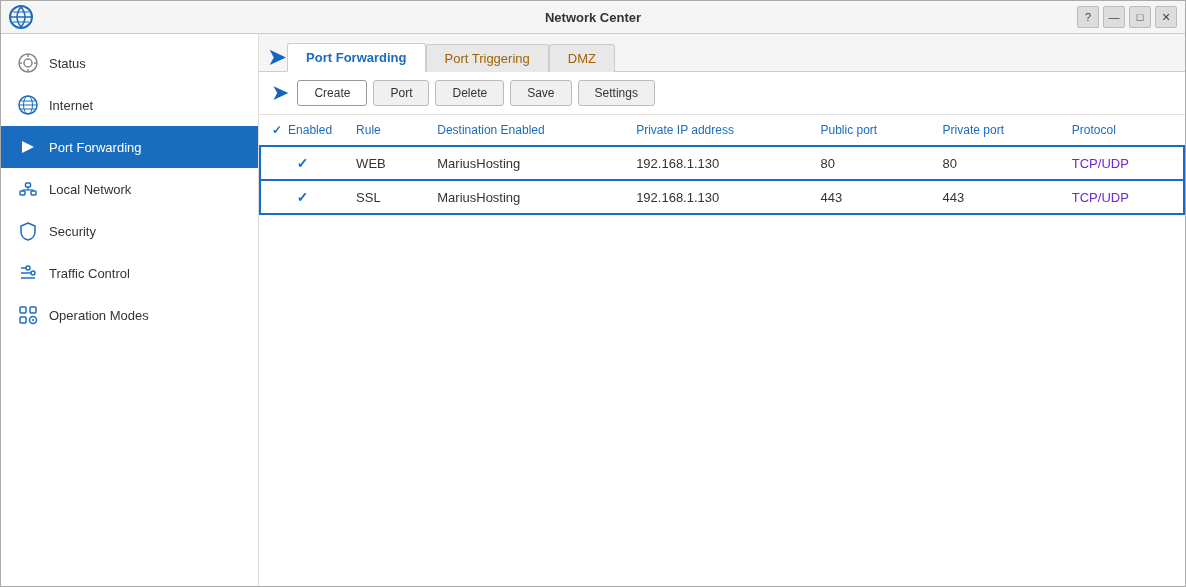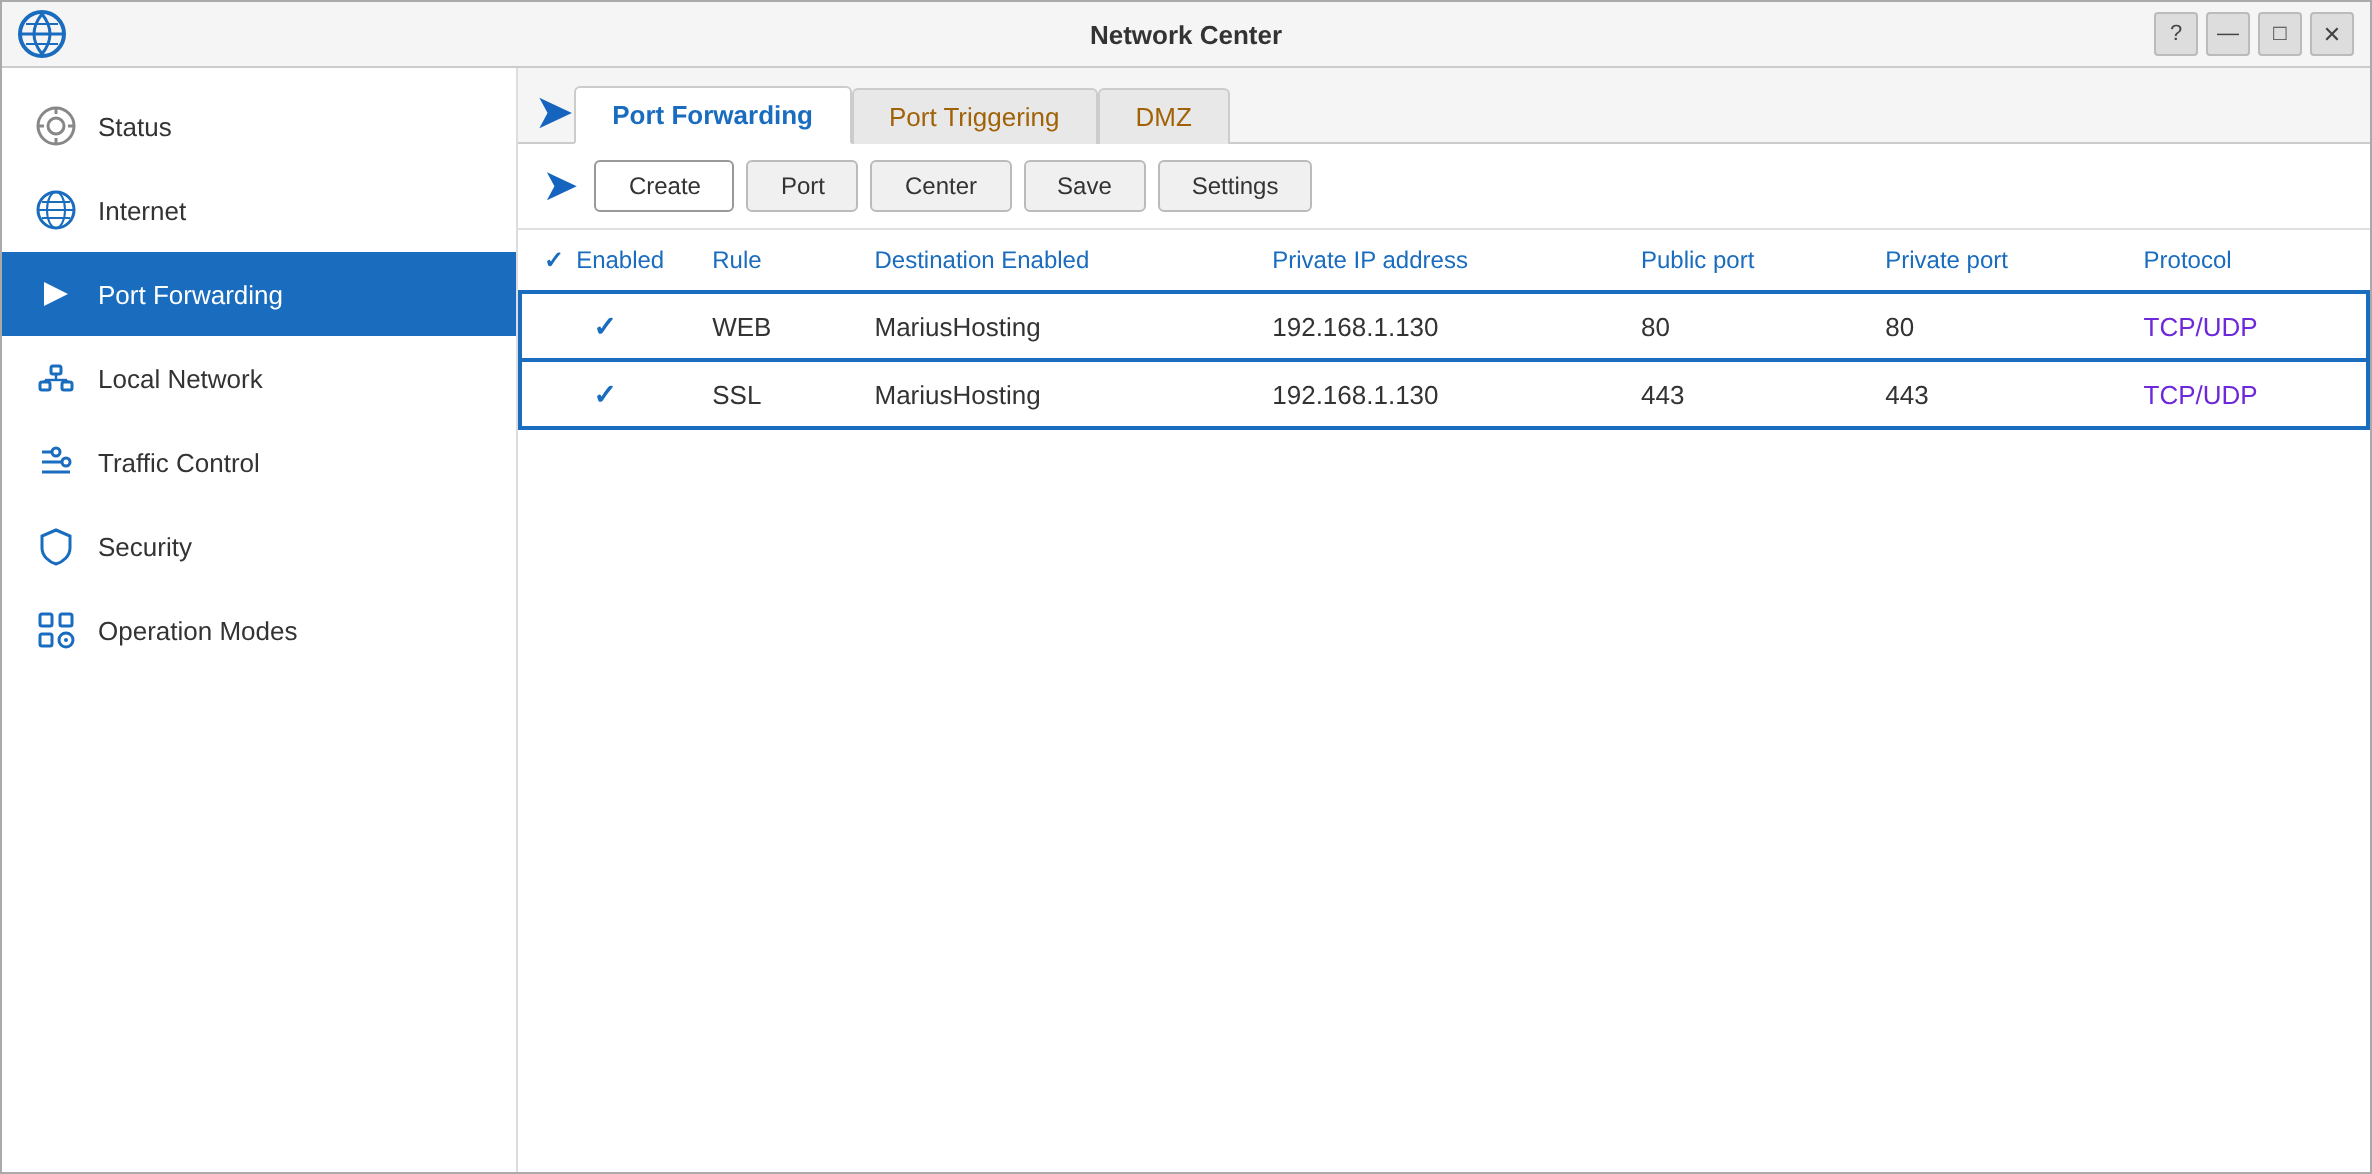--- a/index.html
+++ b/index.html
@@ -320,42 +320,42 @@
             <line x1="4.5" y1="11" x2="4.5" y2="12" stroke="#1a6cbf" stroke-width="1.2"></line>
             <line x1="15.5" y1="11" x2="15.5" y2="12" stroke="#1a6cbf" stroke-width="1.2"></line>
           </svg>
         </div>
         <span>Local Network</span>
       </div>
 
       <div class="sidebar-item">
         <div class="sidebar-icon">
           <svg width="20" height="20" viewBox="0 0 20 20">
+            <path d="M10 2 L17 5 L17 11 C17 15 13.5 18 10 19 C6.5 18 3 15 3 11 L3 5 Z" fill="none" stroke="#1a6cbf" stroke-width="1.5"></path>
+          </svg>
+        </div>
+        <span>Security</span>
+      </div>
+
+      <div class="sidebar-item">
+        <div class="sidebar-icon">
+          <svg width="20" height="20" viewBox="0 0 20 20">
             <line x1="3" y1="5" x2="8" y2="5" stroke="#1a6cbf" stroke-width="1.5"></line>
             <line x1="3" y1="10" x2="13" y2="10" stroke="#1a6cbf" stroke-width="1.5"></line>
             <line x1="3" y1="15" x2="17" y2="15" stroke="#1a6cbf" stroke-width="1.5"></line>
             <circle cx="10" cy="5" r="2" fill="none" stroke="#1a6cbf" stroke-width="1.5"></circle>
             <circle cx="15" cy="10" r="2" fill="none" stroke="#1a6cbf" stroke-width="1.5"></circle>
           </svg>
         </div>
         <span>Traffic Control</span>
       </div>
 
       <div class="sidebar-item">
         <div class="sidebar-icon">
           <svg width="20" height="20" viewBox="0 0 20 20">
-            <path d="M10 2 L17 5 L17 11 C17 15 13.5 18 10 19 C6.5 18 3 15 3 11 L3 5 Z" fill="none" stroke="#1a6cbf" stroke-width="1.5"></path>
-          </svg>
-        </div>
-        <span>Security</span>
-      </div>
-
-      <div class="sidebar-item">
-        <div class="sidebar-icon">
-          <svg width="20" height="20" viewBox="0 0 20 20">
             <rect x="2" y="2" width="6" height="6" rx="1" fill="none" stroke="#1a6cbf" stroke-width="1.5"></rect>
             <rect x="12" y="2" width="6" height="6" rx="1" fill="none" stroke="#1a6cbf" stroke-width="1.5"></rect>
             <rect x="2" y="12" width="6" height="6" rx="1" fill="none" stroke="#1a6cbf" stroke-width="1.5"></rect>
             <circle cx="15" cy="15" r="3.5" fill="none" stroke="#1a6cbf" stroke-width="1.5"></circle>
             <circle cx="15" cy="15" r="1" fill="#1a6cbf"></circle>
           </svg>
         </div>
         <span>Operation Modes</span>
       </div>
     </div>
@@ -370,21 +370,21 @@
         <div class="tab">Port Triggering</div>
         <div class="tab">DMZ</div>
       </div>
 
       <div class="toolbar-wrapper">
         <div class="toolbar-arrow">
           <span style="color:#1565C0; font-size:22px;">➤</span>
         </div>
         <button class="toolbar-btn primary">Create</button>
         <button class="toolbar-btn">Port</button>
-        <button class="toolbar-btn">Center</button>
+        <button class="toolbar-btn">Delete</button>
         <button class="toolbar-btn">Save</button>
         <button class="toolbar-btn">Settings</button>
       </div>
 
       <div class="table-container">
         <table>
           <thead>
             <tr>
               <th class="checkbox-cell">
                 <div class="header-check">

